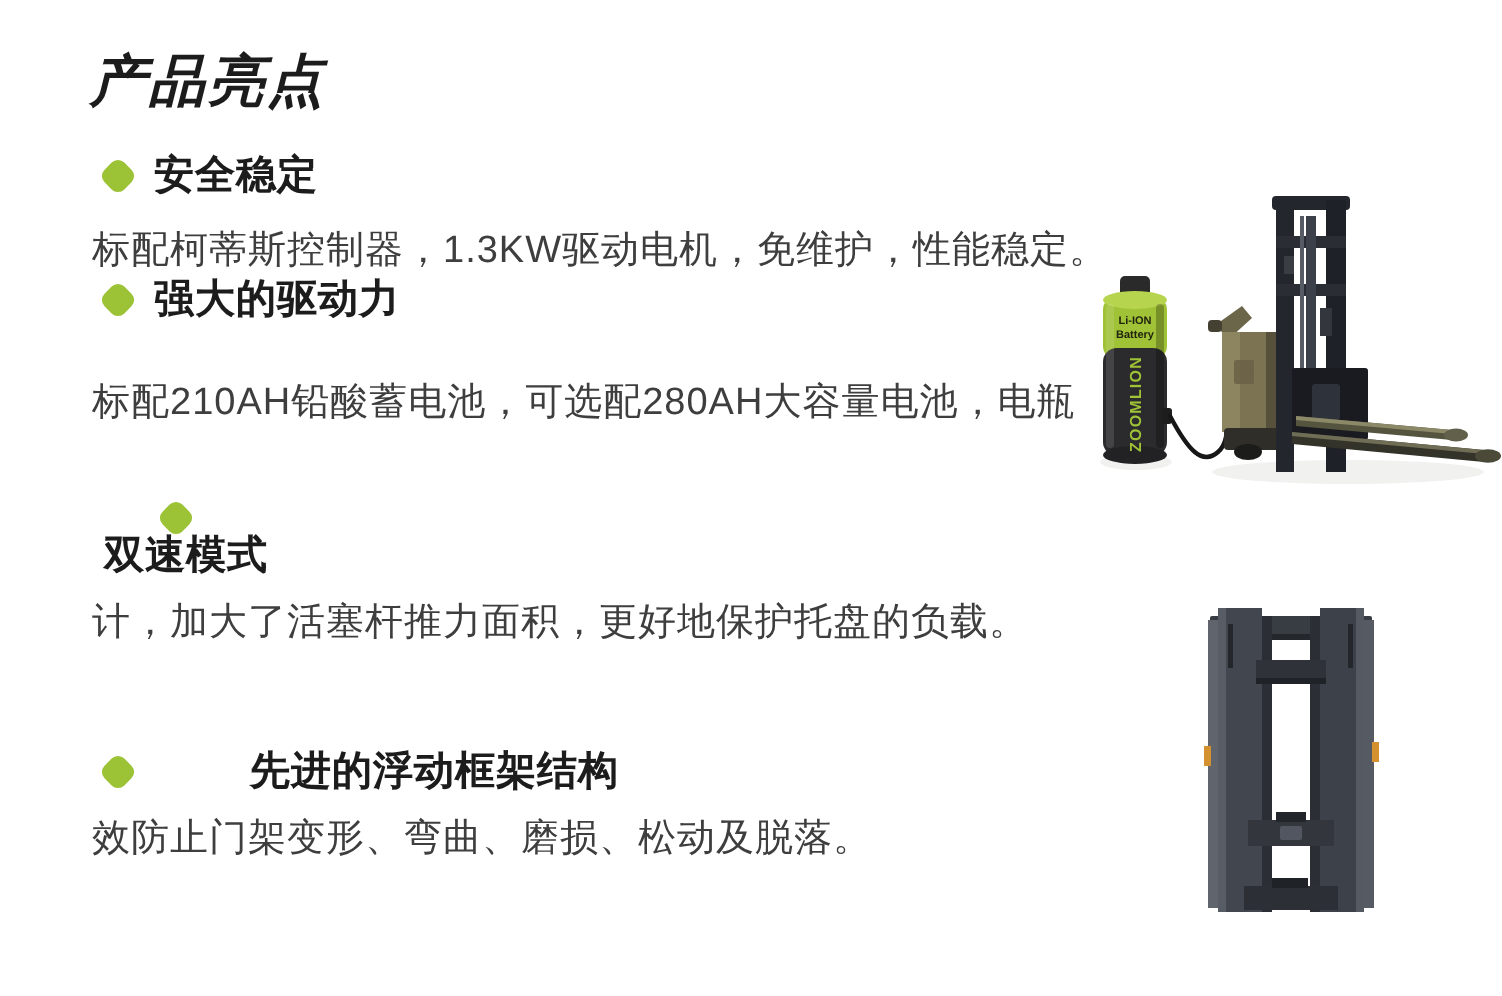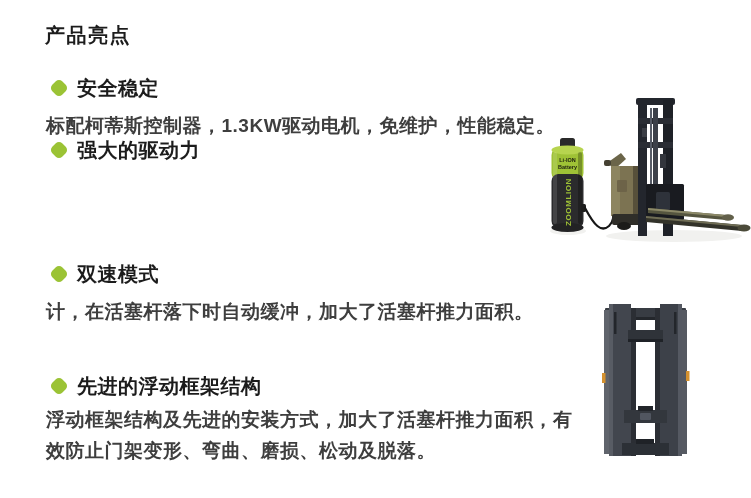--- a/index.html
+++ b/index.html
@@ -9,46 +9,46 @@
     --background:#ffffff;
   }
   html,body{margin:0;padding:0;}
   body{
     width:751px;height:498px;position:relative;overflow:hidden;
     background:var(--background);
     font-family:"Liberation Sans","DejaVu Sans",sans-serif;
   }
   .page-title{
     position:absolute;left:45px;top:22px;margin:0;
-    font-size:20px;font-weight:700;color:var(--heading-color);
-    letter-spacing:1.5px;white-space:nowrap;
+    font-size:28px;font-weight:700;color:var(--heading-color);
+    letter-spacing:1.5px;white-space:nowrap;font-style:italic;
   }
   .sec-heading{
     position:absolute;left:46px;display:flex;align-items:center;
     padding-left:6px;
   }
   .diamond{
     width:14px;height:14px;flex:0 0 auto;margin-right:11px;
     background:var(--accent-green);border-radius:4.5px;
     transform:rotate(45deg);
   }
   .sec-heading .label{
     font-size:20px;font-weight:700;color:var(--heading-color);
     line-height:24px;white-space:nowrap;letter-spacing:0.5px;
   }
   .para{
     position:absolute;left:46px;width:520px;
     font-size:19px;color:var(--body-color);line-height:31px;
     letter-spacing:0.5px;
   }
-  .para .line{white-space:nowrap;font-weight:bold;}
+  .para .line{white-space:nowrap;}
   #sec1-h{top:76px;}  #sec1-p{top:110px;}
   #sec2-h{top:138px;} #sec2-p{top:186px;}
-  #sec3-h{top:262px;} #sec3-p{top:296px;}
-  #sec4-h{top:374px;} #sec4-p{top:404px;}
+  #sec3-h{top:252px;flex-direction:column;} #sec3-p{top:296px;}
+  #sec4-h{top:374px;gap:48px;} #sec4-p{top:404px;}
   .img-stacker{position:absolute;left:534px;top:84px;}
   .img-mast{position:absolute;left:598px;top:296px;}
 </style>
 </head>
 <body>
 
 <h1 class="page-title">产品亮点</h1>
 
 <div class="sec-heading" id="sec1-h">
   <span class="diamond"></span>
@@ -56,36 +56,36 @@
 </div>
 <div class="para" id="sec1-p">
   <div class="line">标配柯蒂斯控制器，1.3KW驱动电机，免维护，性能稳定。</div>
 </div>
 
 <div class="sec-heading" id="sec2-h">
   <span class="diamond"></span>
   <span class="label">强大的驱动力</span>
 </div>
 <div class="para" id="sec2-p">
+  <div class="line">标配210AH铅酸蓄电池，可选配280AH大容量电池，电瓶</div>
 </div>
 
 <div class="sec-heading" id="sec3-h">
   <span class="diamond"></span>
   <span class="label">双速模式</span>
 </div>
 <div class="para" id="sec3-p">
-  <div class="line">计，在活塞杆落下时自动缓冲，加大了活塞杆推力面积。</div>
+  <div class="line">计，加大了活塞杆推力面积，更好地保护托盘的负载。</div>
 </div>
 
 <div class="sec-heading" id="sec4-h">
   <span class="diamond"></span>
   <span class="label">先进的浮动框架结构</span>
 </div>
 <div class="para" id="sec4-p">
-  <div class="line">浮动框架结构及先进的安装方式，加大了活塞杆推力面积，有</div>
   <div class="line">效防止门架变形、弯曲、磨损、松动及脱落。</div>
 </div>
 
 <svg class="img-stacker" width="218" height="170" viewBox="0 0 218 170" aria-hidden="true">
 
   <ellipse cx="140" cy="152" rx="68" ry="6" fill="#f1f1ef"></ellipse>
   <ellipse cx="34" cy="147" rx="18" ry="4" fill="#f1f1ef"></ellipse>
 
   <g>
     <rect x="26" y="54" width="15" height="11" rx="2.5" fill="#2a2a2a"></rect>

